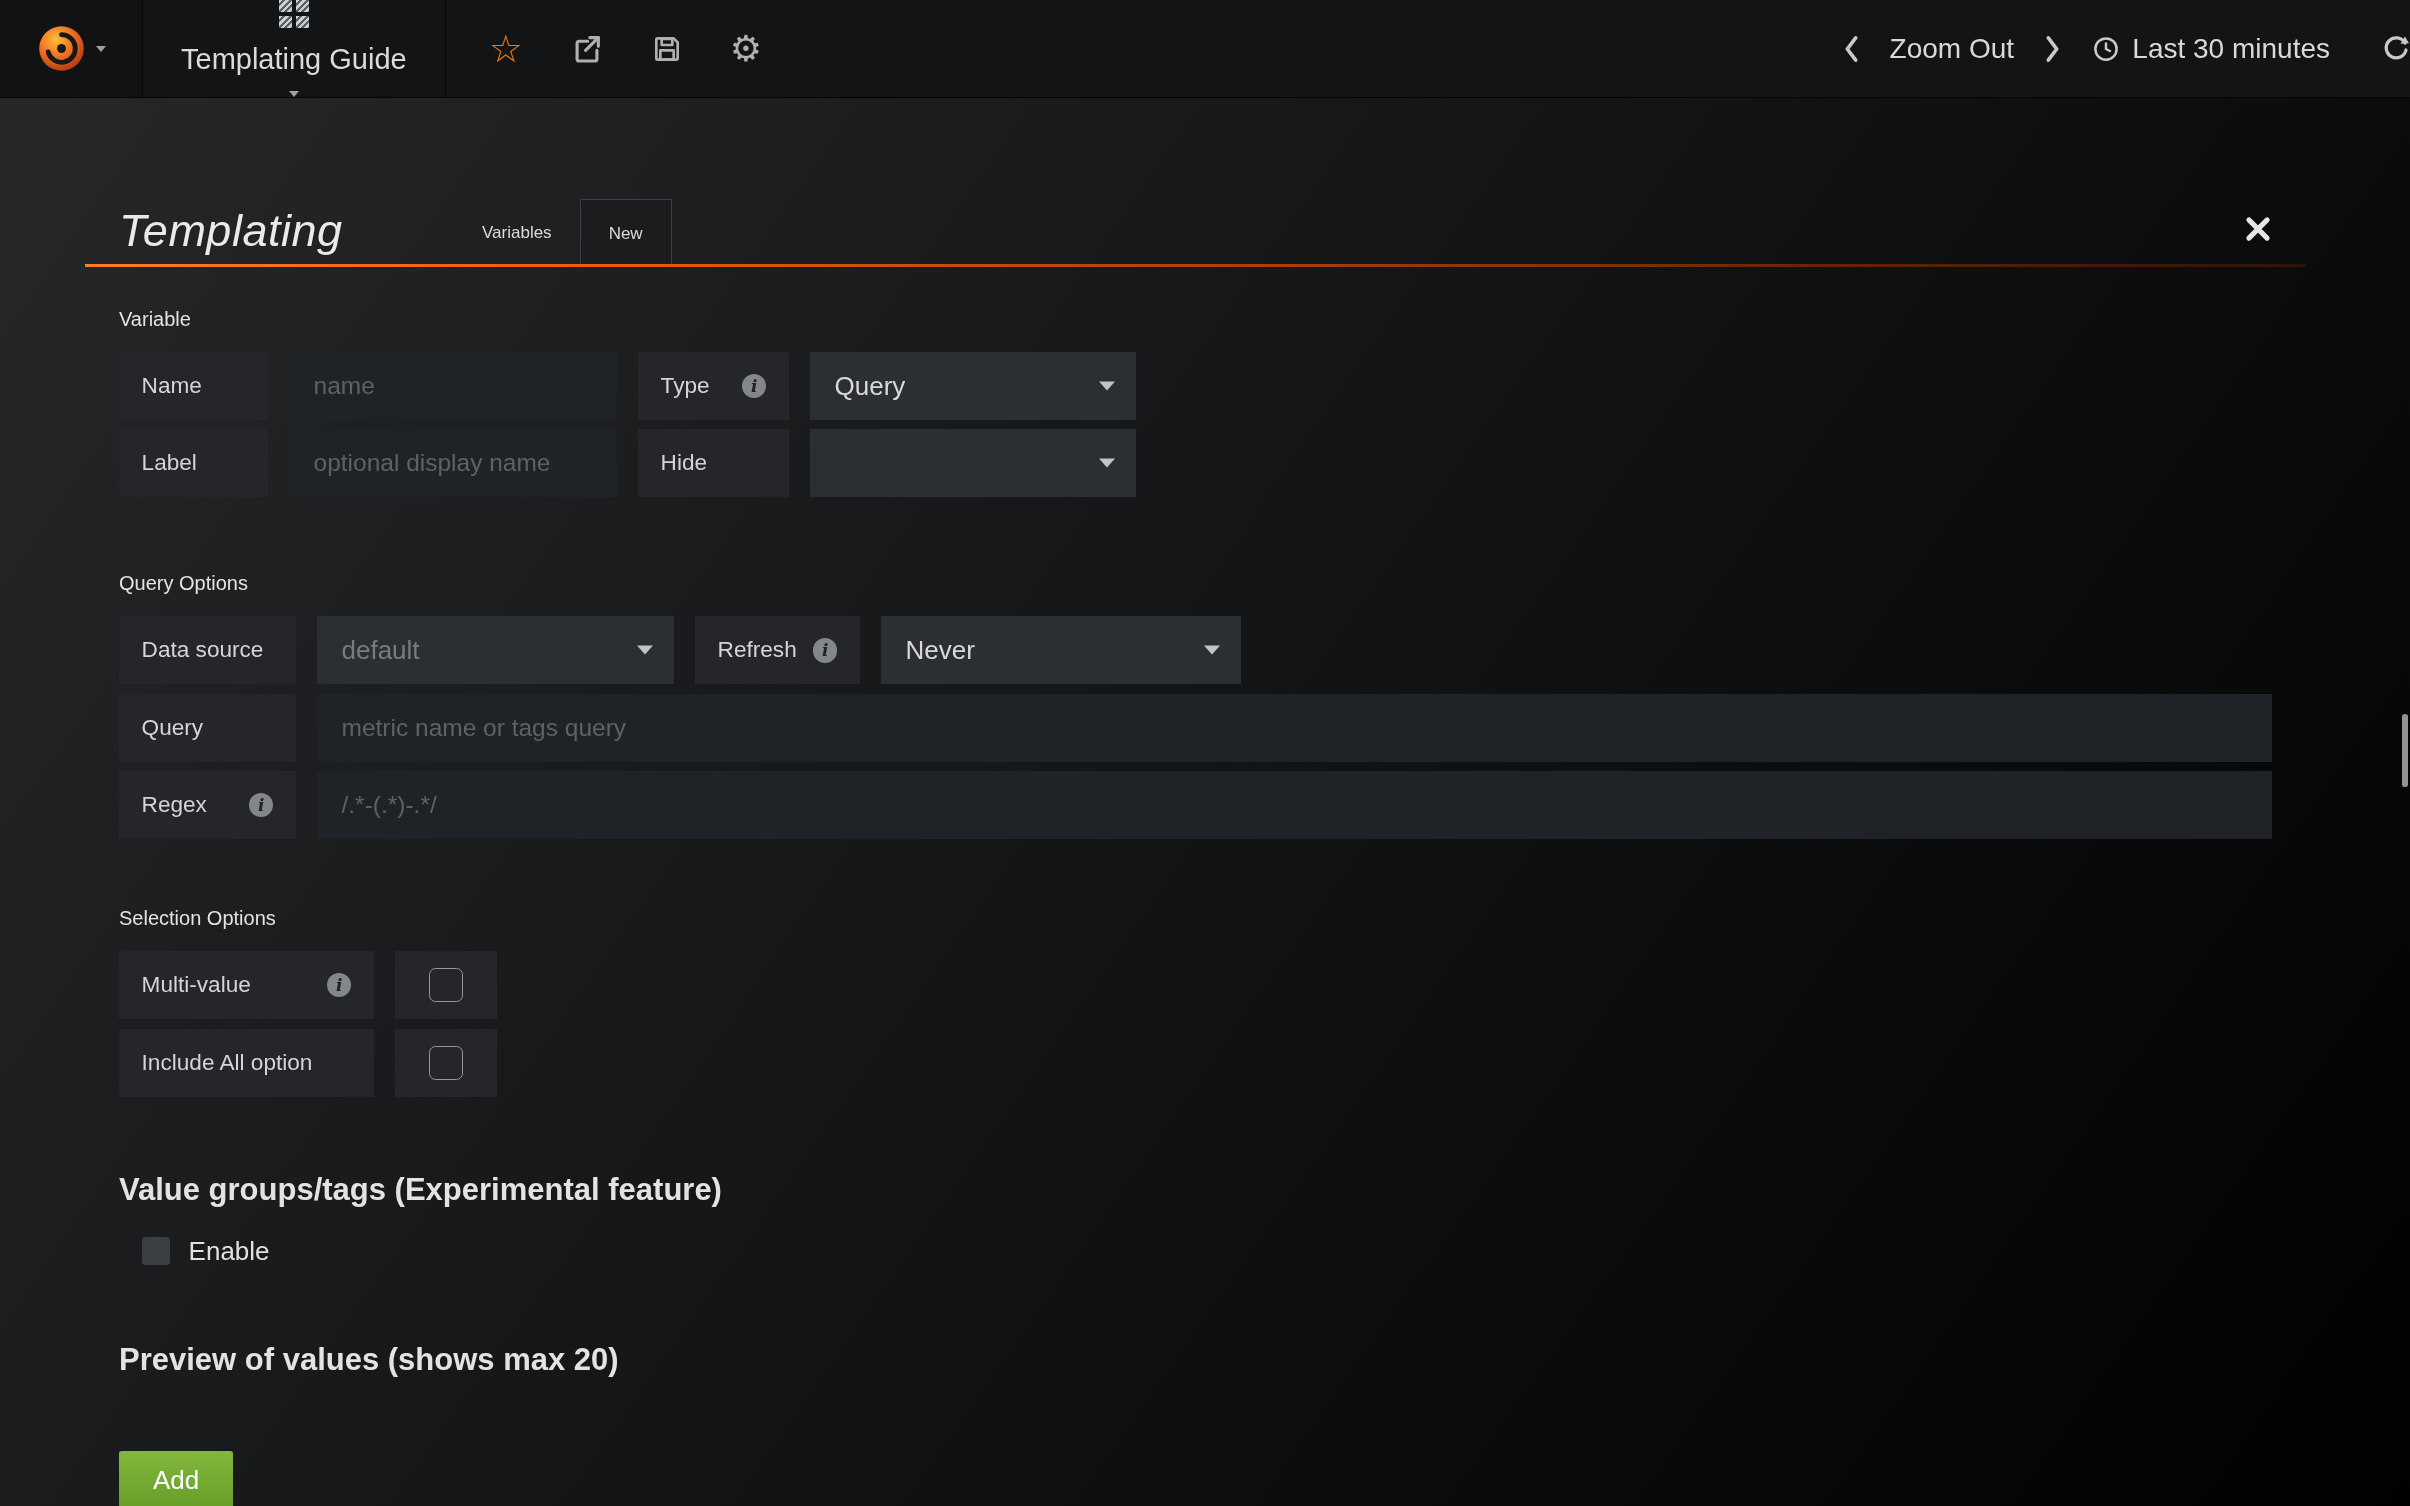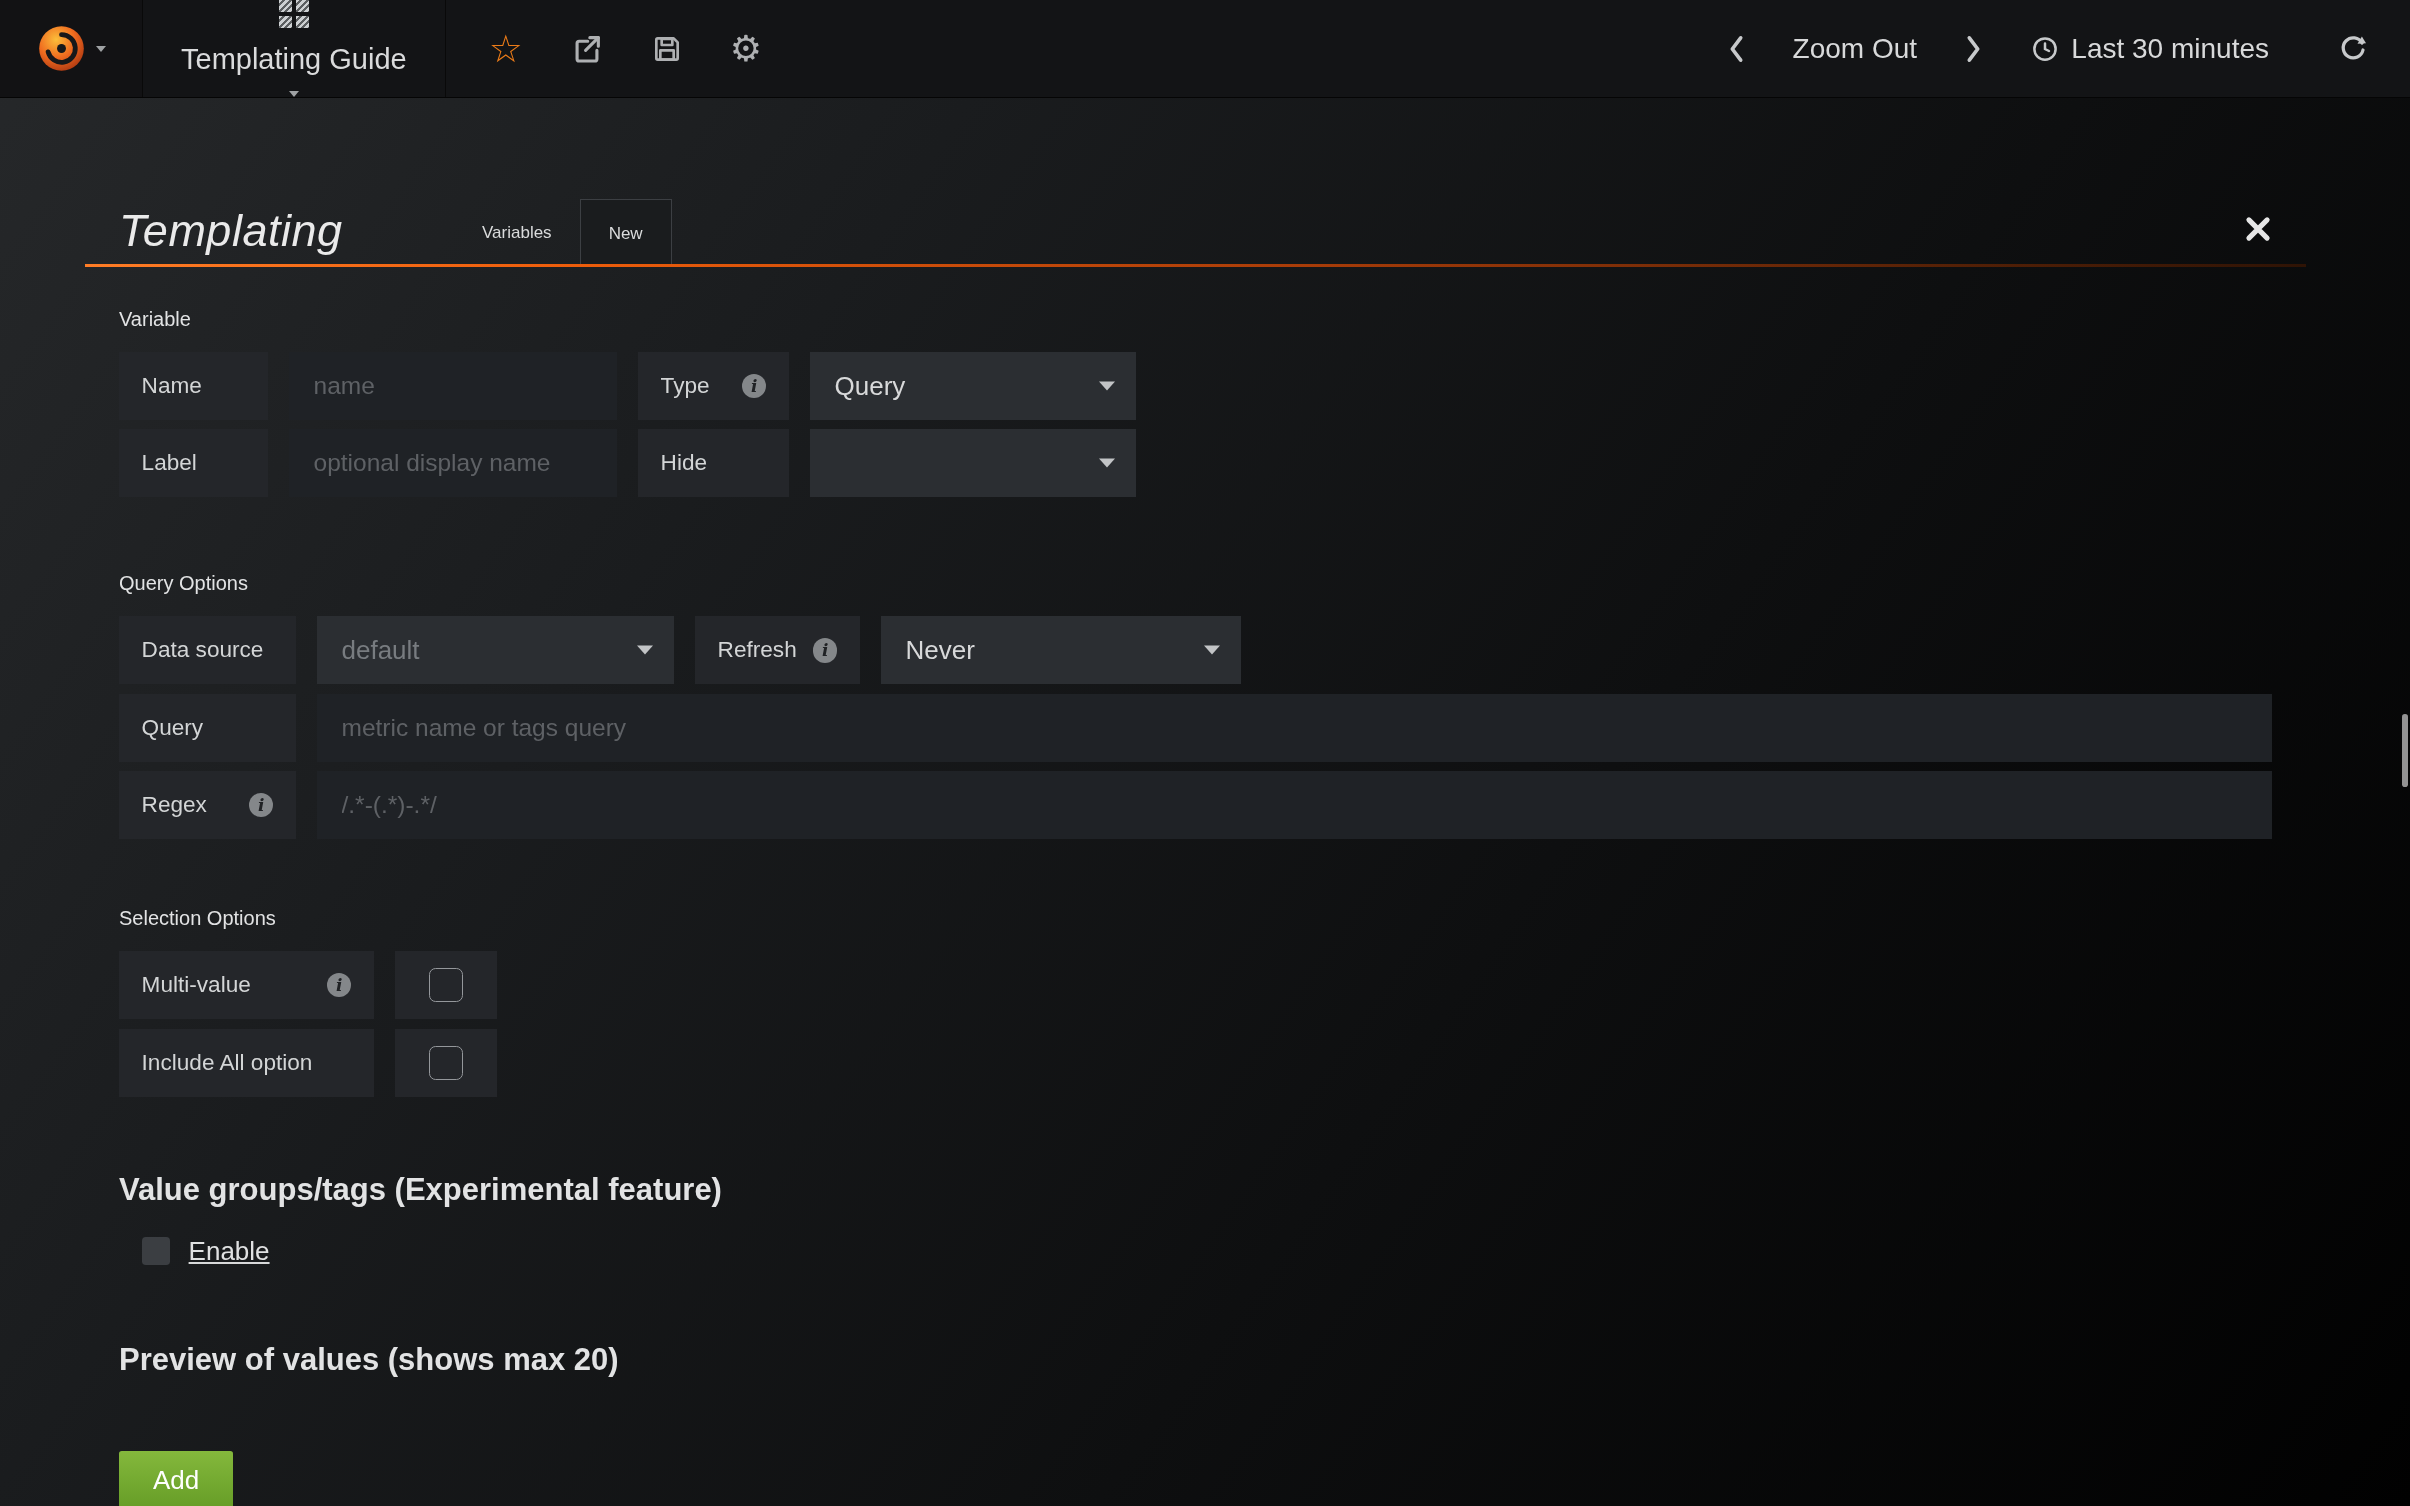--- a/index.html
+++ b/index.html
@@ -39,21 +39,21 @@
   .grid-icon { width:30px; height:30px; display:grid;
     grid-template-columns:repeat(2,1fr); grid-template-rows:repeat(2,1fr); gap:3.8px; }
   .grid-icon i { display:block;
     background:repeating-linear-gradient(135deg,#cdd0d2 0 2.4px,#5b5e60 2.4px 4.7px); }
   .dash-title { font-size:29px; color:#dadbdc; }
   .nav-actions { display:flex; align-items:center; gap:47px; margin-left:43px; }
   .nav-icon { display:inline-flex; align-items:center; justify-content:center; cursor:pointer; }
   .glyph { font-family:"DejaVu Sans", sans-serif; }
   .glyph.star { color:#eb7b18; font-size:38px; line-height:1; }
   .glyph.gear { color:#aeb0b2; font-size:36px; line-height:1; }
-  .nav-right { margin-left:auto; display:flex; align-items:center; gap:48px; padding-right:43px; }
+  .nav-right { margin-left:auto; display:flex; align-items:center; gap:30px; }
   .nav-text { font-size:28px; color:#d8d9da; white-space:nowrap; cursor:pointer; }
   .timepicker { display:flex; align-items:center; gap:11.3px; cursor:pointer; }
   .nav-right .refresh { margin-left:21px; }
 
   
   .content { padding:0 139px 0 119px; }
 
   .page-header {
     position:relative; margin:79px -34px 0 -34px; padding:0 34px;
     height:90px; display:flex; align-items:flex-end;
@@ -109,21 +109,21 @@
   }
   .w158{width:149px}.w160{width:151px}.w175{width:165px}.w188{width:177px}
   .w271{width:255px}.w346{width:326px}.w348{width:328px}.w379{width:357px}.w382{width:360px}
   .grow { flex:1; }
 
   .cb-cell { width:102px; height:68px; background:#24262a;
     display:flex; align-items:center; justify-content:center; flex-shrink:0; }
   .checkbox { width:34px; height:34px; border:1.9px solid #94979b; border-radius:6.6px;
     background:transparent; cursor:pointer; }
 
-  .enable-row { display:flex; align-items:center; gap:19px; margin:28px 0 0 22.6px;text-decoration:underline; }
+  .enable-row { display:flex; align-items:center; gap:19px; margin:28px 0 0 22.6px; }
   .cb-small { width:28px; height:28px; background:#3b3e42; border-radius:3.8px;
     display:inline-block; cursor:pointer; }
   .enable-label { font-size:26px; color:#e0e1e2; }
 
   .add-btn {
     display:block; margin-top:73px; height:60px; padding:0 34px;
     background:linear-gradient(180deg,#84b83c,#659c26); border:none; border-radius:2.8px;
     color:#fff; font-size:26px; font-weight:500; font-family:"Liberation Sans",sans-serif;
     cursor:pointer;
   }

